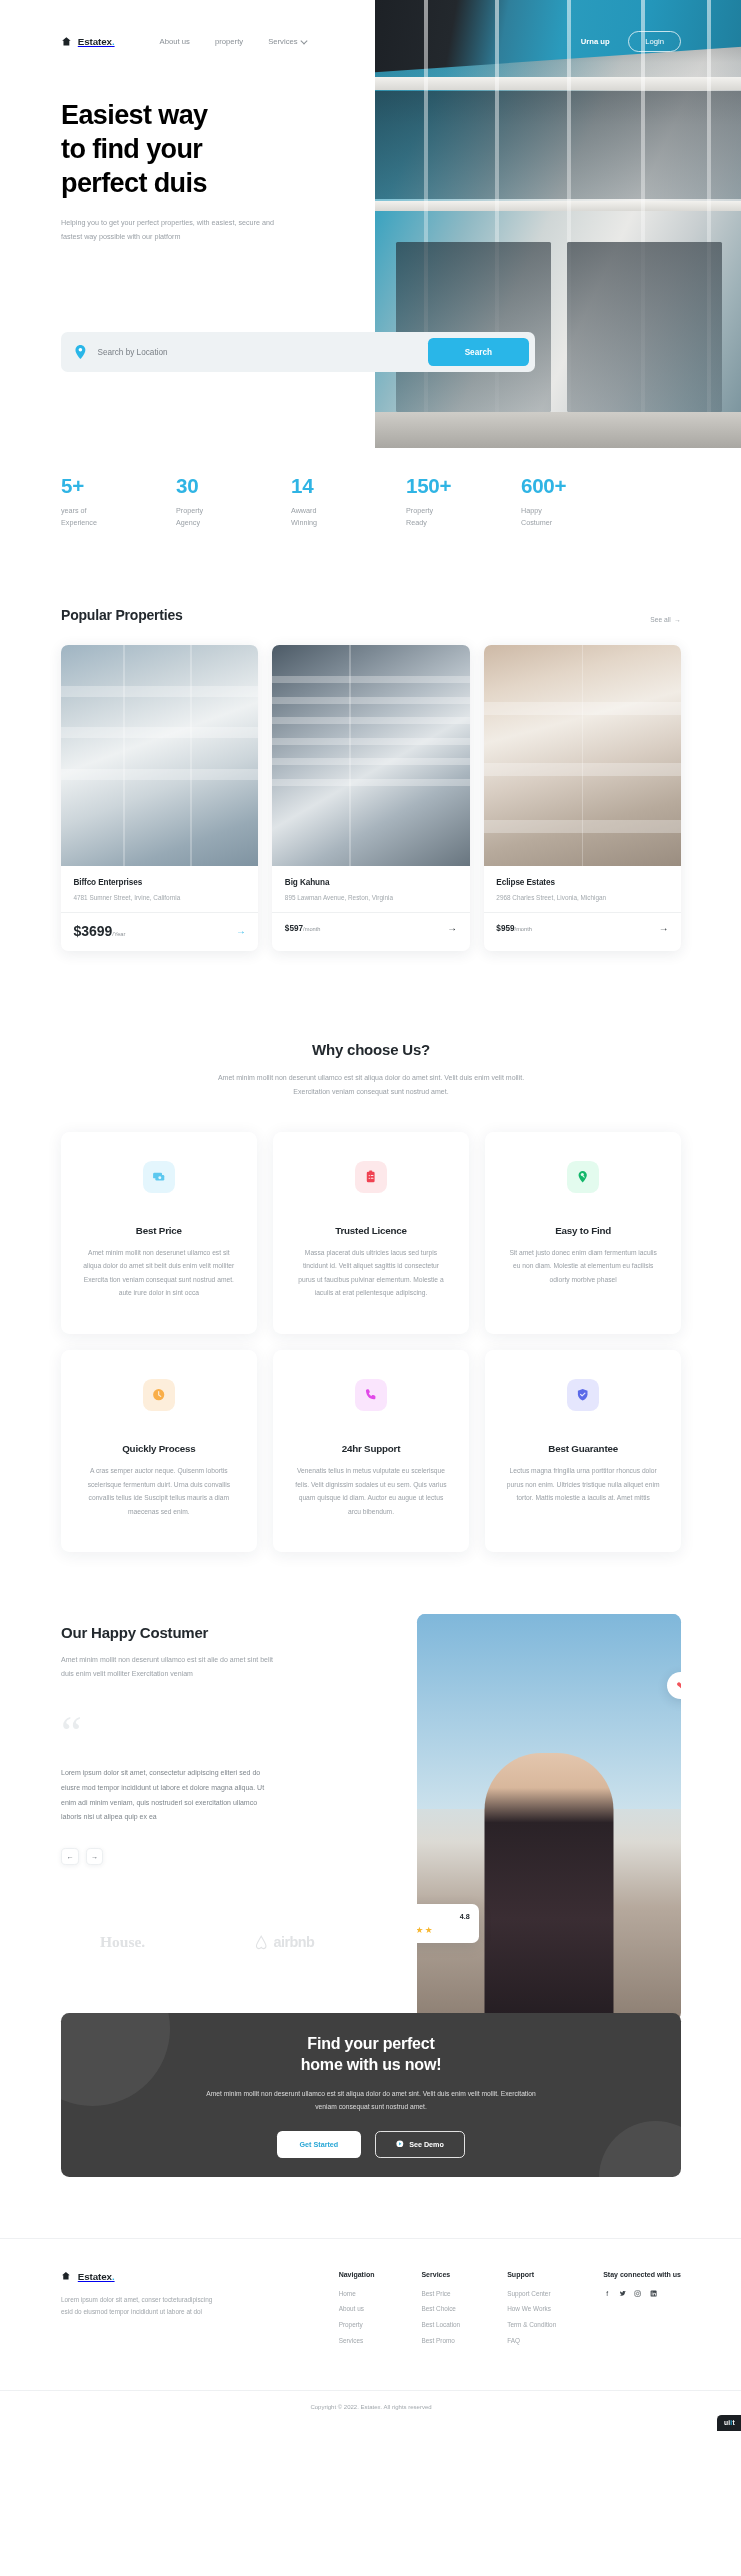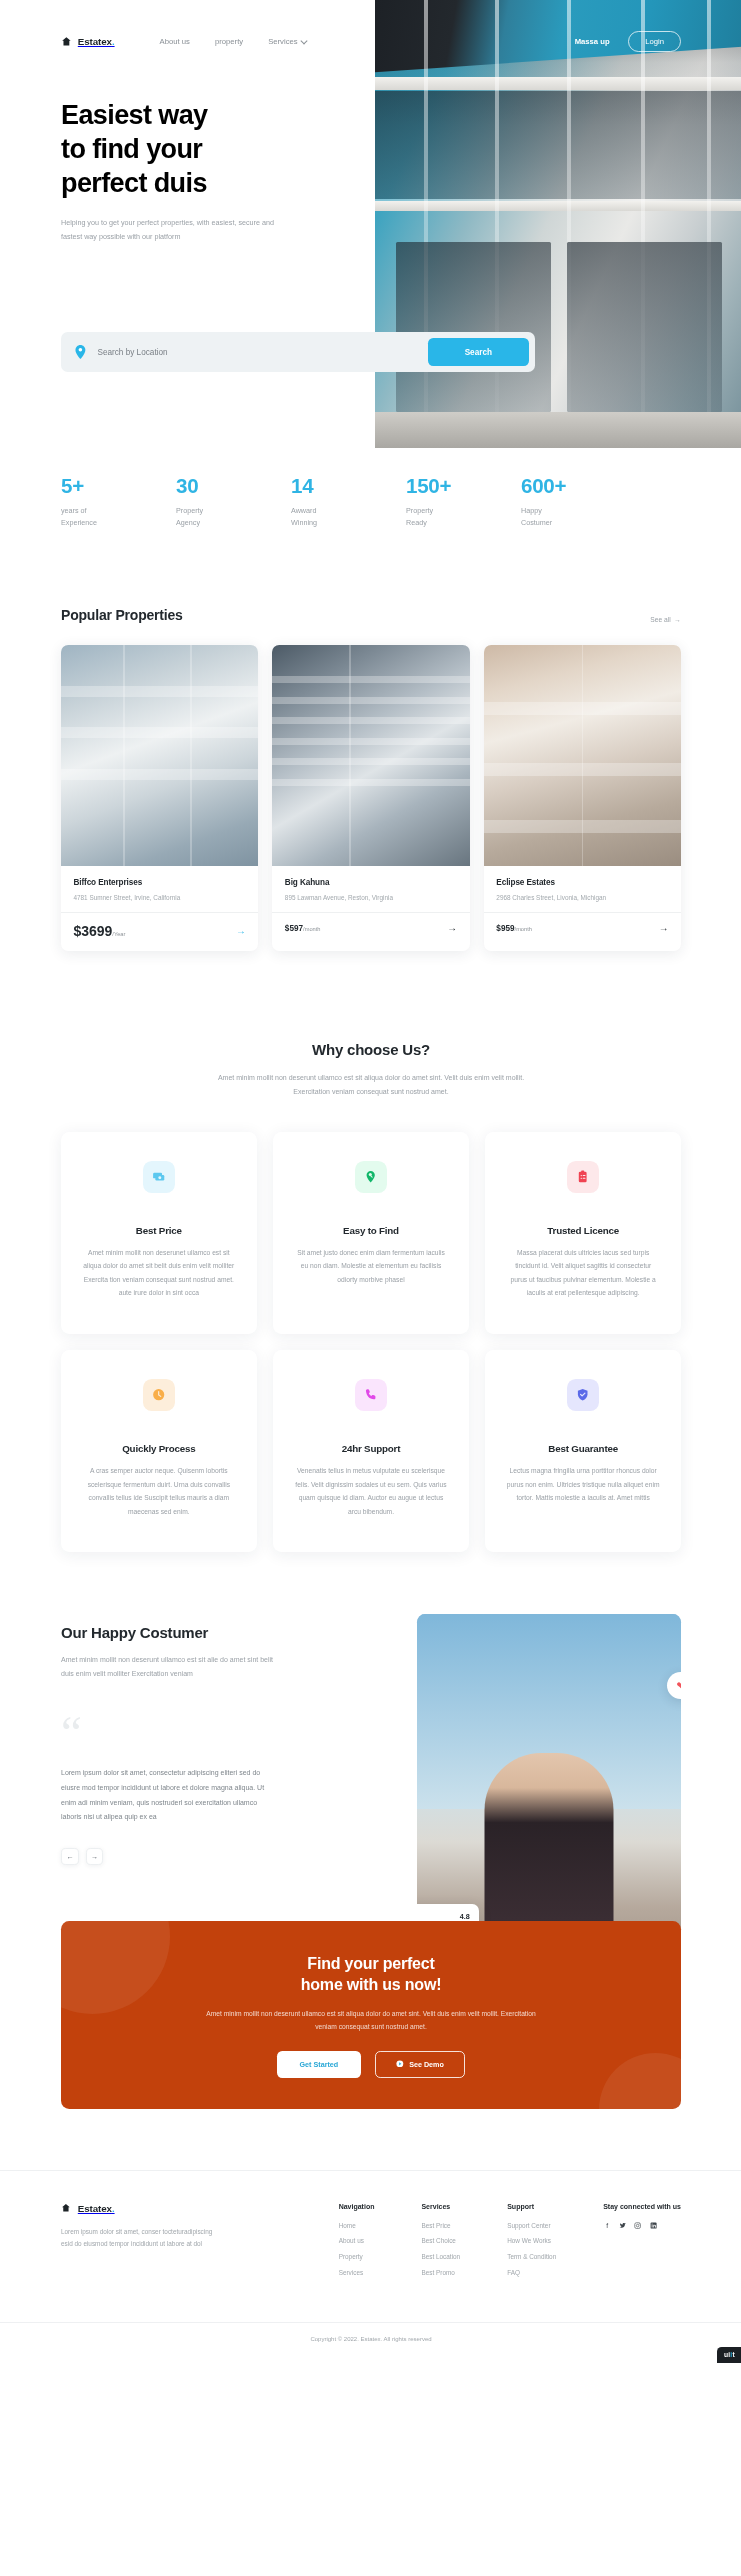--- a/index.html
+++ b/index.html
@@ -189,21 +189,21 @@
   }
   .brands .b1 { font-family:"Liberation Serif", serif; font-weight:700; font-size:15.5px; }
   .brands .b2 { display:flex; align-items:center; gap:4.6px; font-size:14.4px; font-weight:700; letter-spacing:-0.5px; }
   .brands .b3 { display:flex; align-items:center; gap:3.1px; font-size:13px; }
   .brands .b3 b { font-size:14px; }
   .brands .b4 { font-family:"Liberation Serif", serif; font-size:13px; line-height:1.15; text-align:center; }
 
   
   .cta-wrap { padding:56px 61px 0; }
   .cta {
-    position:relative; height:188px; border-radius:8.2px; background:#c2410c; overflow:hidden;
+    position:relative; height:164px; border-radius:8.2px; background:#404040; overflow:hidden;
     display:flex; flex-direction:column; align-items:center; justify-content:center; text-align:center;
   }
   .cta .blob { position:absolute; border-radius:50%; background:rgba(255,255,255,.07); }
   .cta h2 { font-size:16px; line-height:1.36; color:#fff; font-weight:700; letter-spacing:-0.2px; position:relative; }
   .cta p { margin-top:11.3px; font-size:6.7px; line-height:1.95; color:rgba(255,255,255,.8); max-width:350px; position:relative; }
   .cta .btns { margin-top:17.5px; display:flex; gap:13.4px; position:relative; }
   .cta .primary {
     background:#fff; color:#2aa7d6; border:0; cursor:pointer; font-weight:700;
     font-size:7.2px; padding:2px 23px; border-radius:5.2px; font-family:"Liberation Sans", sans-serif;
   }
@@ -273,21 +273,21 @@
           </a>
         <a href="#">
             <span>property</span>
           </a>
         <a href="#">
           <span>Services</span>
           <i class="chev"></i>
         </a>
       </div>
       <div class="nav-right">
-        <a class="signup" href="#">Massa up</a>
+        <a class="signup" href="#">Urna up</a>
         <a class="login" href="#">Login</a>
       </div>
     </nav>
 
     <div class="hero-copy">
       <h1>
         <span>Easiest way</span><br>
         <span>to find your</span><br>
         <span>perfect duis</span>
       </h1>
@@ -408,47 +408,47 @@
               <rect x="2" y="5" width="16" height="10" rx="2.2" fill="#5cc8ef"></rect>
               <rect x="6" y="9" width="16" height="10" rx="2.2" fill="#5cc8ef"></rect>
               <circle cx="14" cy="14" r="2.6" fill="#e4f6fd"></circle>
             </svg>
         </div>
         <h3>Best Price</h3>
         <p>Amet minim mollit non deserunet ullamco est sit aliqua dolor do amet sit belit duis enim velit molliter Exercita tion veniam consequat sunt nostrud amet. aute irure dolor in sint occa</p>
       </div>
 
       <div class="feat">
-        <div class="ic" style="background:#e3fbee;">
-          <svg width="13.4" height="13.4" viewBox="0 0 24 24">
-              <path fill="#12b76a" d="M12 1.6c-4.1 0-7.4 3.3-7.4 7.4 0 5.6 7.4 13.4 7.4 13.4s7.4-7.8 7.4-13.4c0-4.1-3.3-7.4-7.4-7.4z"></path>
-              <circle cx="11.3" cy="8" r="2.8" fill="#e3fbee"></circle>
-              <rect x="12.4" y="9.6" width="4.6" height="1.9" rx=".9" fill="#e3fbee" transform="rotate(40 12.4 9.6)"></rect>
-            </svg>
-        </div>
-        <h3>Easy to Find</h3>
-        <p>Sit amet justo donec enim diam fermentum iaculis eu non diam. Molestie at elementum eu facilisis odiorty morbive phasel</p>
-      </div>
-
-      <div class="feat">
         <div class="ic" style="background:#fde8ea;">
           <svg width="13.4" height="13.4" viewBox="0 0 24 24">
               <rect x="5" y="3" width="14" height="19" rx="2.4" fill="#f04352"></rect>
               <rect x="9.2" y="1" width="5.6" height="3.6" rx="1.3" fill="#f04352"></rect>
               <circle cx="9.4" cy="10" r="1.2" fill="#fde8ea"></circle>
               <rect x="12" y="9.1" width="5" height="1.8" rx=".9" fill="#fde8ea"></rect>
               <circle cx="9.4" cy="15" r="1.2" fill="#fde8ea"></circle>
               <rect x="12" y="14.1" width="5" height="1.8" rx=".9" fill="#fde8ea"></rect>
             </svg>
         </div>
         <h3>Trusted Licence</h3>
         <p>Massa placerat duis ultricies lacus sed turpis tincidunt id. Velit aliquet sagittis id consectetur purus ut faucibus pulvinar elementum. Molestie a iaculis at erat pellentesque adipiscing.</p>
       </div>
 
       <div class="feat">
+        <div class="ic" style="background:#e3fbee;">
+          <svg width="13.4" height="13.4" viewBox="0 0 24 24">
+              <path fill="#12b76a" d="M12 1.6c-4.1 0-7.4 3.3-7.4 7.4 0 5.6 7.4 13.4 7.4 13.4s7.4-7.8 7.4-13.4c0-4.1-3.3-7.4-7.4-7.4z"></path>
+              <circle cx="11.3" cy="8" r="2.8" fill="#e3fbee"></circle>
+              <rect x="12.4" y="9.6" width="4.6" height="1.9" rx=".9" fill="#e3fbee" transform="rotate(40 12.4 9.6)"></rect>
+            </svg>
+        </div>
+        <h3>Easy to Find</h3>
+        <p>Sit amet justo donec enim diam fermentum iaculis eu non diam. Molestie at elementum eu facilisis odiorty morbive phasel</p>
+      </div>
+
+      <div class="feat">
         <div class="ic" style="background:#fdeedb;">
           <svg width="13.4" height="13.4" viewBox="0 0 24 24">
               <circle cx="12" cy="12" r="10" fill="#f9ae48"></circle>
               <path d="M12 6.6v6l3.6 2.4" stroke="#fdeedb" stroke-width="2.1" fill="none" stroke-linecap="round"></path>
             </svg>
         </div>
         <h3>Quickly Process</h3>
         <p>A cras semper auctor neque. Quisenm lobortis scelerisque fermentum duirt. Urna duis convallis convallis tellus ide Suscipit tellus mauris a diam maecenas sed enim.</p>
       </div>
 
@@ -493,20 +493,36 @@
       <div class="rating-card">
         <div class="top">
 
           <span class="vl">4.8</span>
         </div>
         <div class="stars">★★★★★</div>
       </div>
     </div>
   </section>
 
+  <section class="brands">
+    <div class="b1">House.</div>
+    <div class="b2">
+      <svg width="14.4" height="15.5" viewBox="0 0 24 26">
+          <path d="M12 2c2 3.6 8 13 8 16.4 0 2.6-2 4.4-4.3 4.4-1.4 0-2.7-.8-3.7-2-1 1.2-2.3 2-3.7 2C6 22.8 4 21 4 18.4 4 15 10 5.6 12 2z" fill="none" stroke="#e0e2e4" stroke-width="1.8"></path>
+        </svg>
+      <span>airbnb</span>
+    </div>
+    <div class="b3">
+      <b>8</b>
+      <span>eightcap</span>
+    </div>
+    <div class="b4">
+      <span>Lafayette</span><br><span>Gardens</span>
+    </div>
+  </section>
 
   <section class="cta-wrap">
     <div class="cta">
       <span class="blob" style="width:155px;height:155px;left:-46px;top:-62px;"></span>
       <span class="blob" style="width:113px;height:113px;right:-31px;bottom:-57px;"></span>
       <h2>
         <span>Find your perfect</span><br><span>home with us now!</span>
       </h2>
       <p>Amet minim mollit non deserunt ullamco est sit aliqua dolor do amet sint. Velit duis enim velit mollit. Exercitation veniam consequat sunt nostrud amet.</p>
       <div class="btns">

